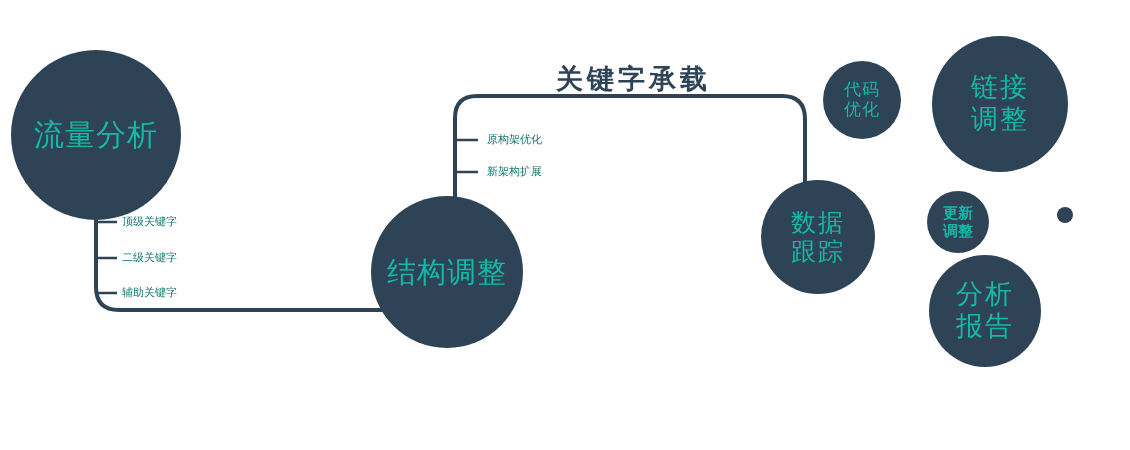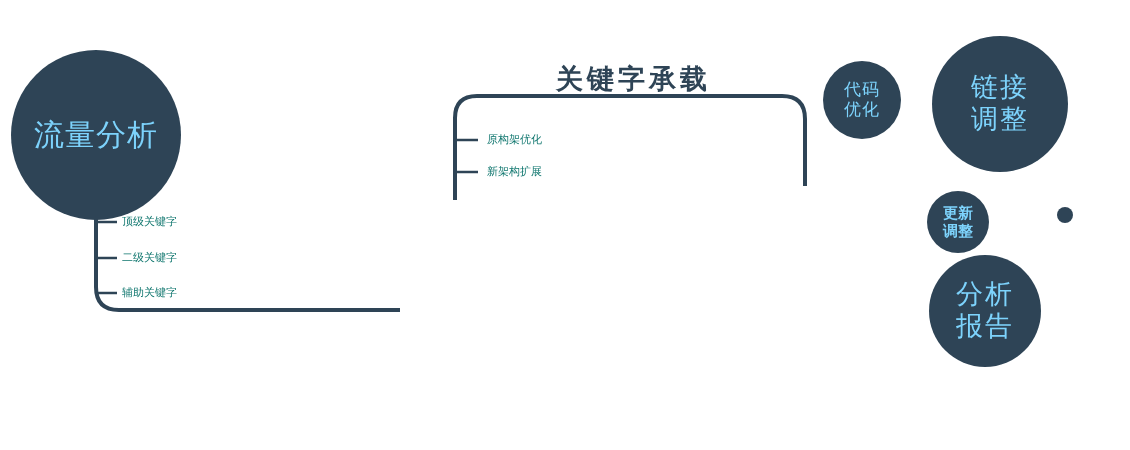--- a/index.html
+++ b/index.html
@@ -10,21 +10,21 @@
     width: 1130px;
     height: 450px;
     background: #ffffff;
     overflow: hidden;
   }
   .connectors { position: absolute; left: 0; top: 0; }
   .node {
     position: absolute;
     border-radius: 50%;
     background: #2E4456;
-    color: #7dd3fc;
+    color: #14b8a6;
     display: flex;
     flex-direction: column;
     align-items: center;
     justify-content: center;
     text-align: center;
     line-height: 1.18;
   }
   .node span { display: block; }
 
   .node-traffic   { left: 11px;  top: 50px;  width: 170px; height: 170px; font-size: 30px; letter-spacing: 1px; }
@@ -73,21 +73,28 @@
     <path d="M 455 200 L 455 118 Q 455 96 477 96 L 782 96 Q 805 96 805 119 L 805 186" stroke="#2E4456" stroke-width="4" fill="none"></path>
 
     <path d="M 455 140 L 478 140" stroke="#2E4456" stroke-width="2.5"></path>
     <path d="M 455 172 L 478 172" stroke="#2E4456" stroke-width="2.5"></path>
   </svg>
 
   <div class="node node-traffic">
     <span>流量分析</span>
   </div>
 
+  <div class="node node-structure">
+    <span>结构调整</span>
+  </div>
 
+  <div class="node node-tracking">
+    <span>数据</span>
+    <span>跟踪</span>
+  </div>
 
   <div class="node node-code">
     <span>代码</span>
     <span>优化</span>
   </div>
 
   <div class="node node-link">
     <span>链接</span>
     <span>调整</span>
   </div>

